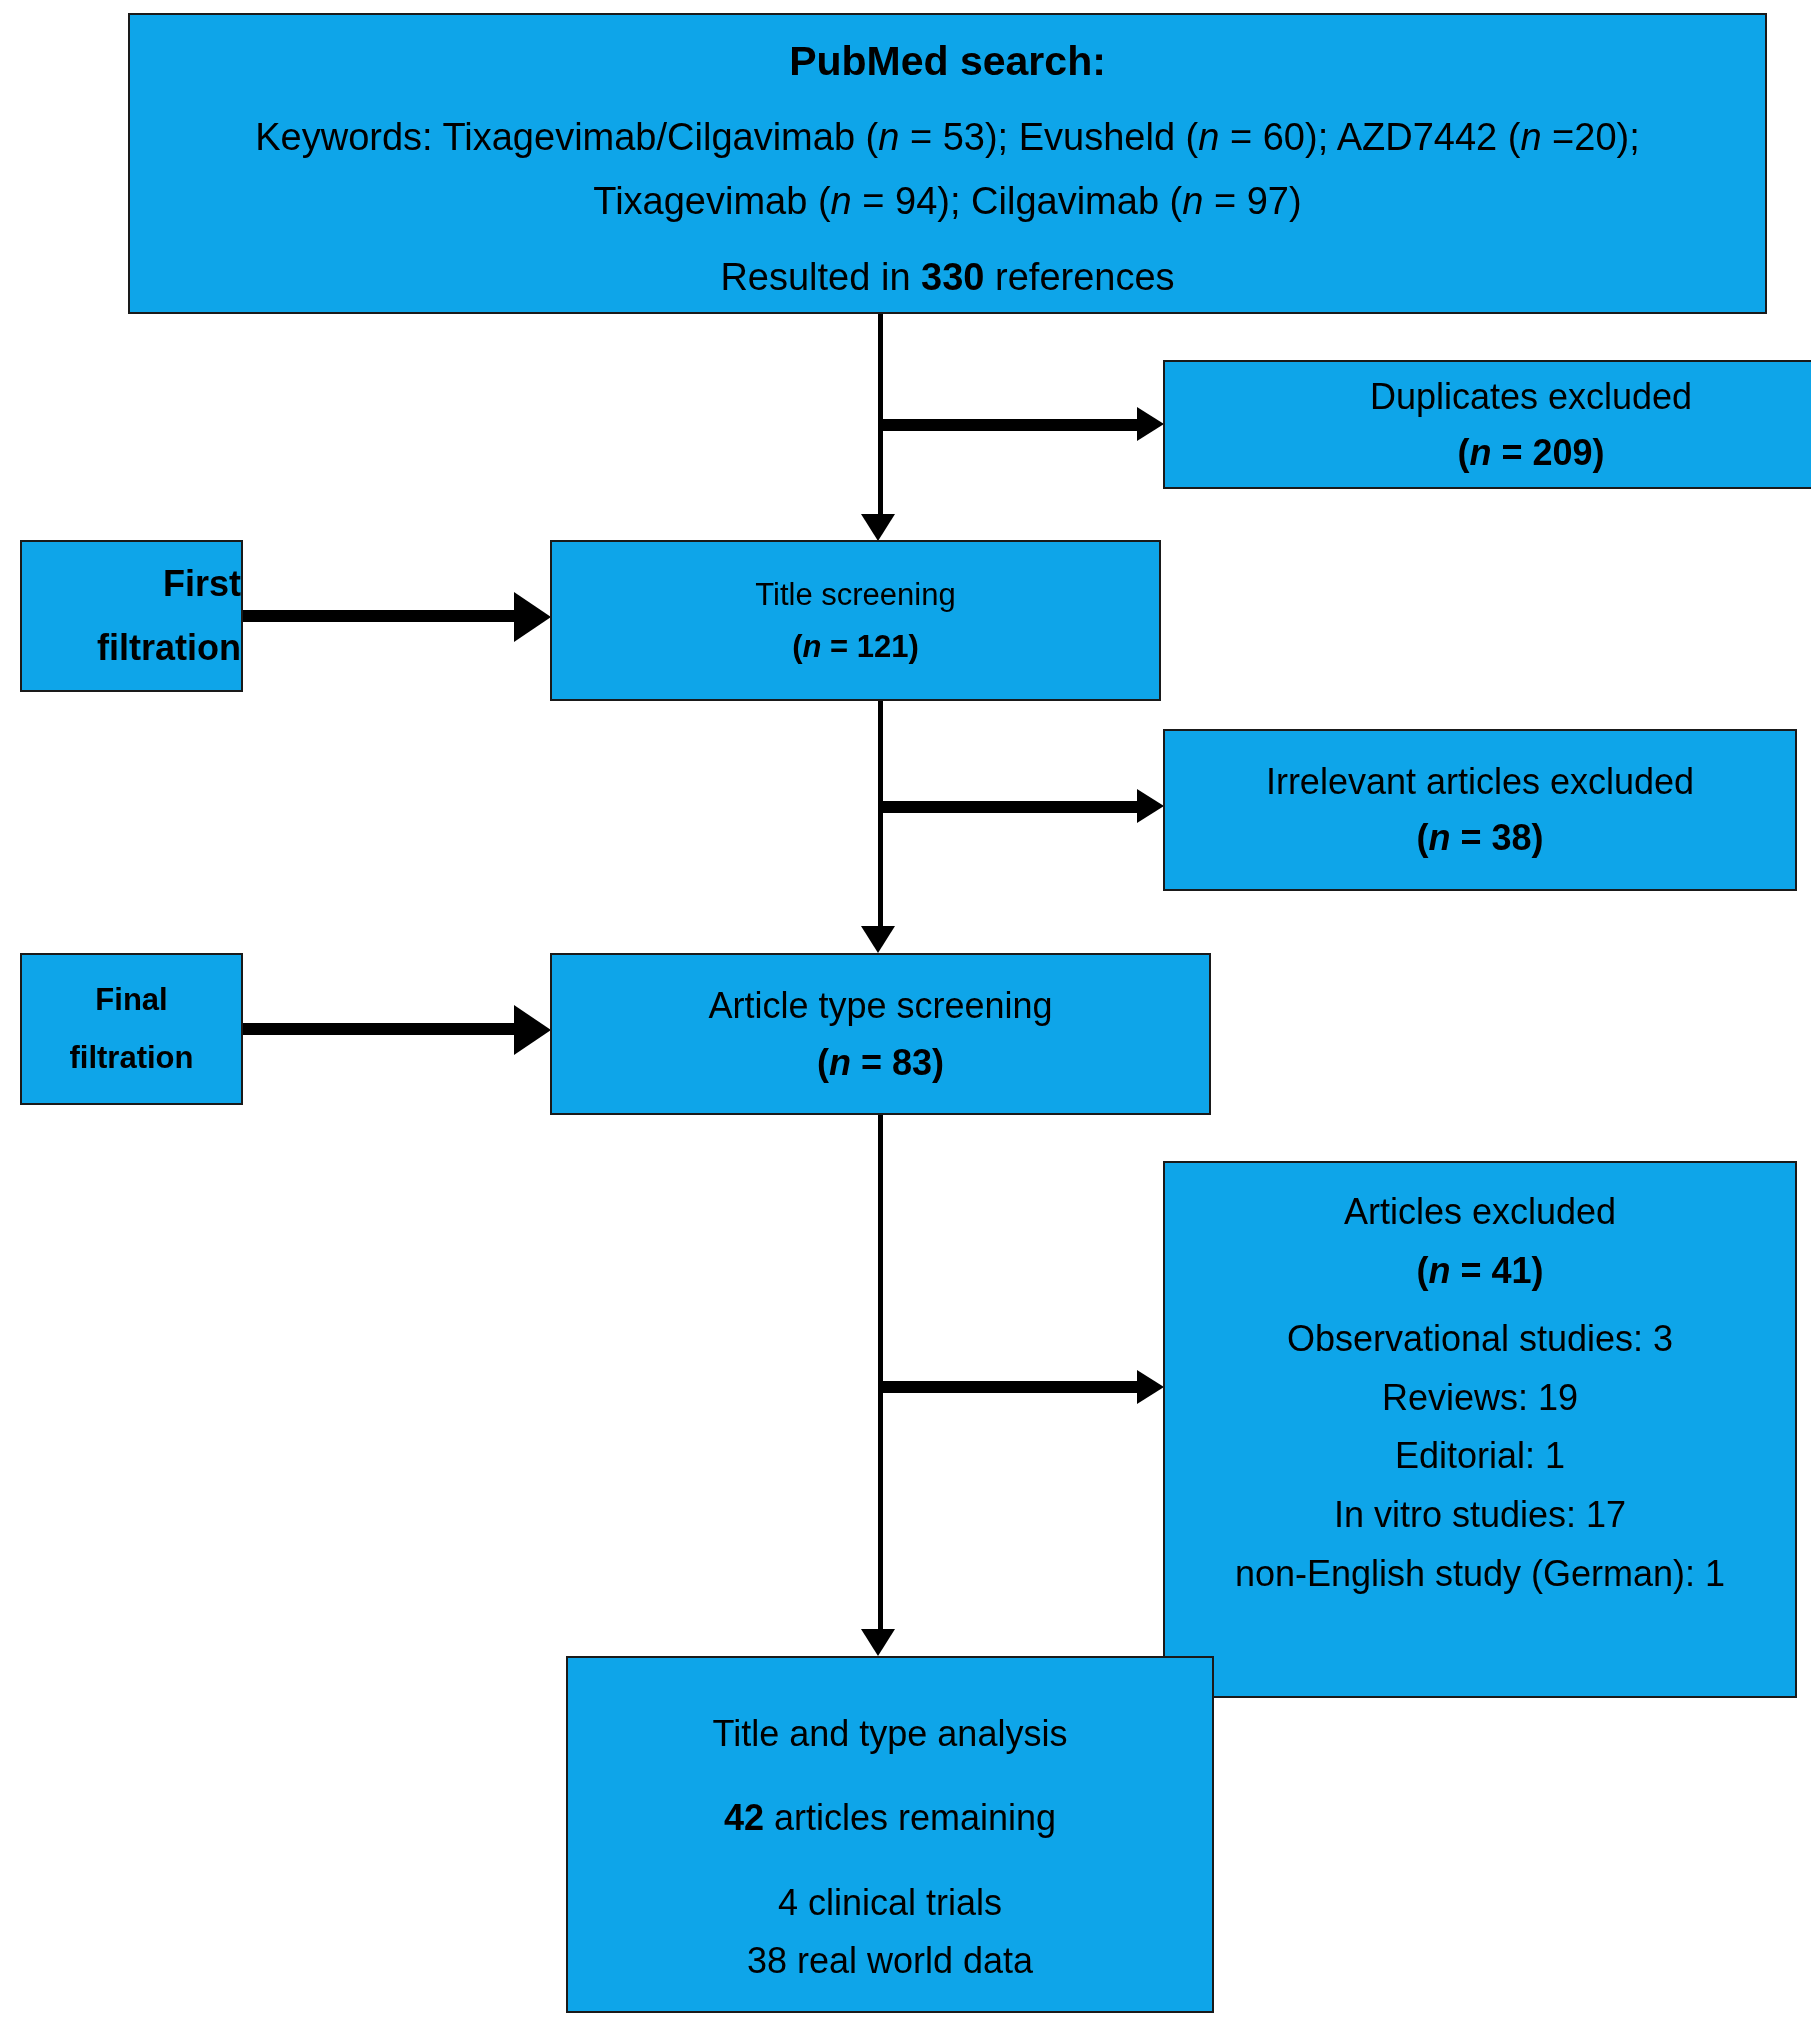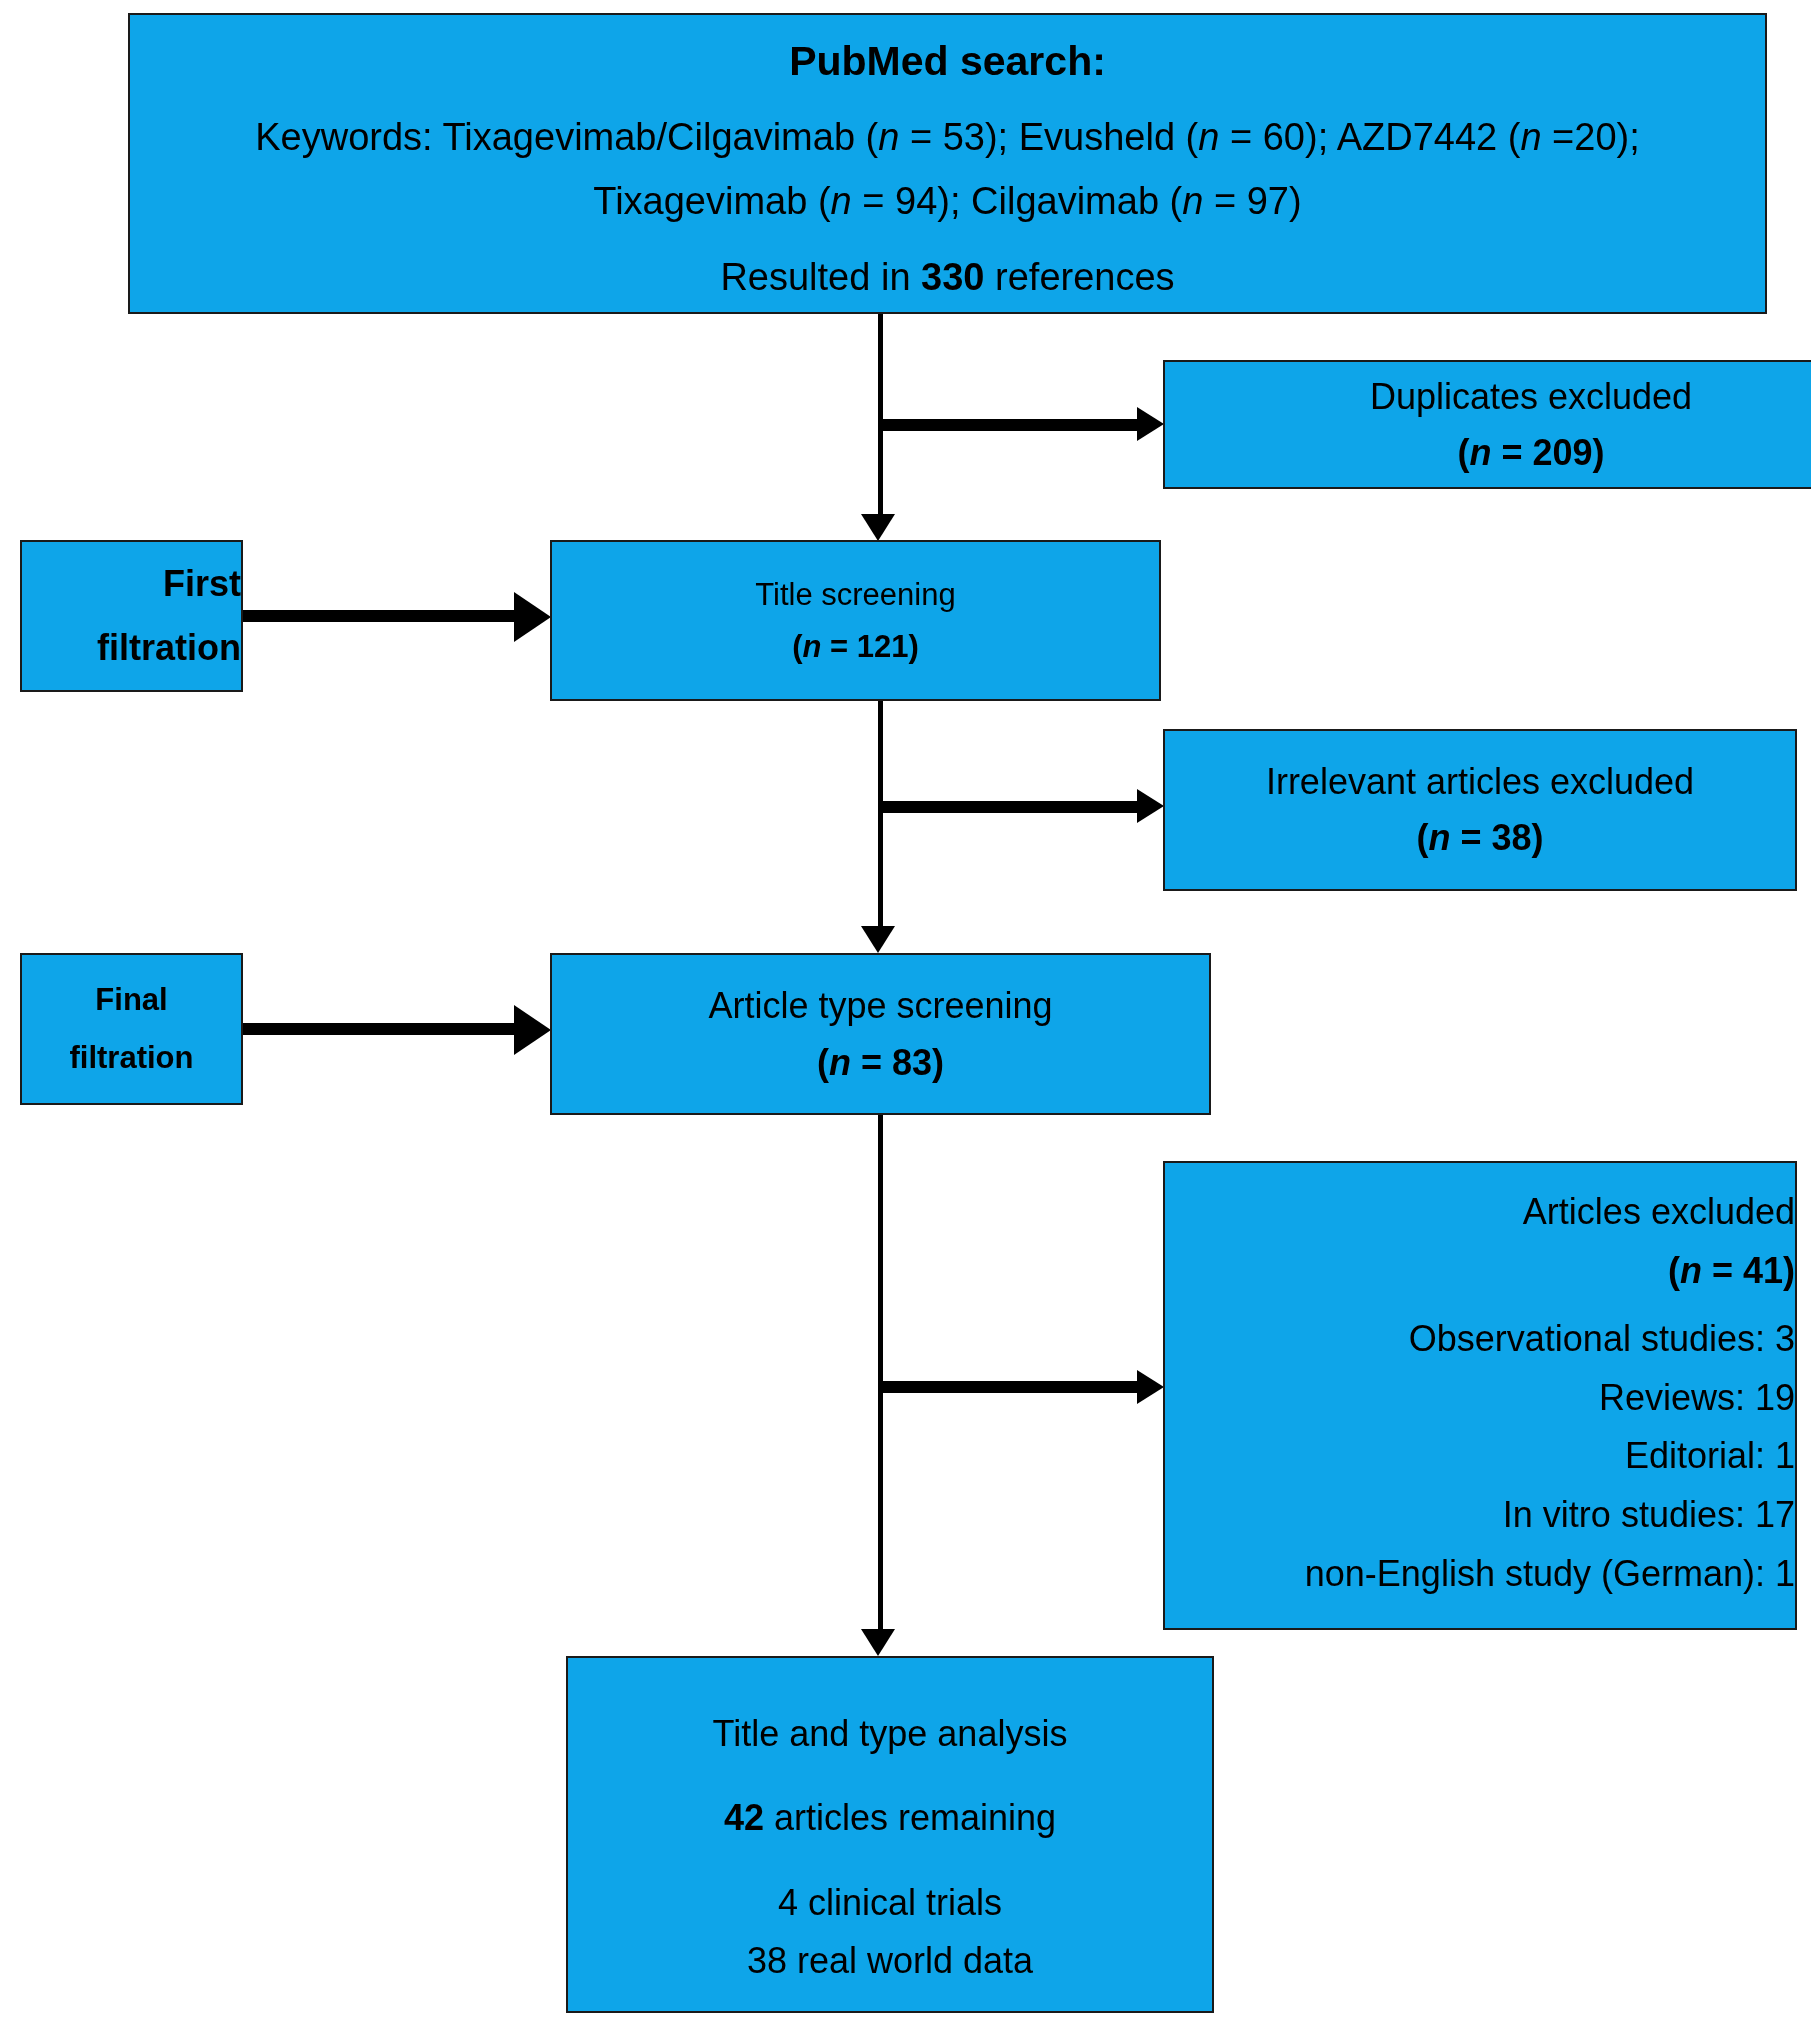--- a/index.html
+++ b/index.html
@@ -68,25 +68,24 @@
   }
   #box-irrelevant .l1 { margin-bottom: 14.6px; }
 
   #box-type-screen {
     left: 550px; top: 953px; width: 661px; height: 162px;
     font-size: 36px;
   }
   #box-type-screen .l1 { margin-bottom: 16px; }
 
   #box-excluded {
-    left: 1163px; top: 1161px; width: 634px; height: 469px;
+    left: 1163px; top: 1161px; width: 634px; height: 537px;
     font-size: 36px;
     justify-content: flex-start;
     padding-top: 28px;
-    align-items: flex-end;
   }
   #box-excluded .line { margin-bottom: 17.3px; }
   #box-excluded .l2 { margin-bottom: 27px; }
   #box-excluded .l7 { margin-bottom: 4px; }
 
   #box-final {
     left: 566px; top: 1656px; width: 648px; height: 357px;
     font-size: 36px;
     justify-content: flex-start;
     padding-top: 55px;

